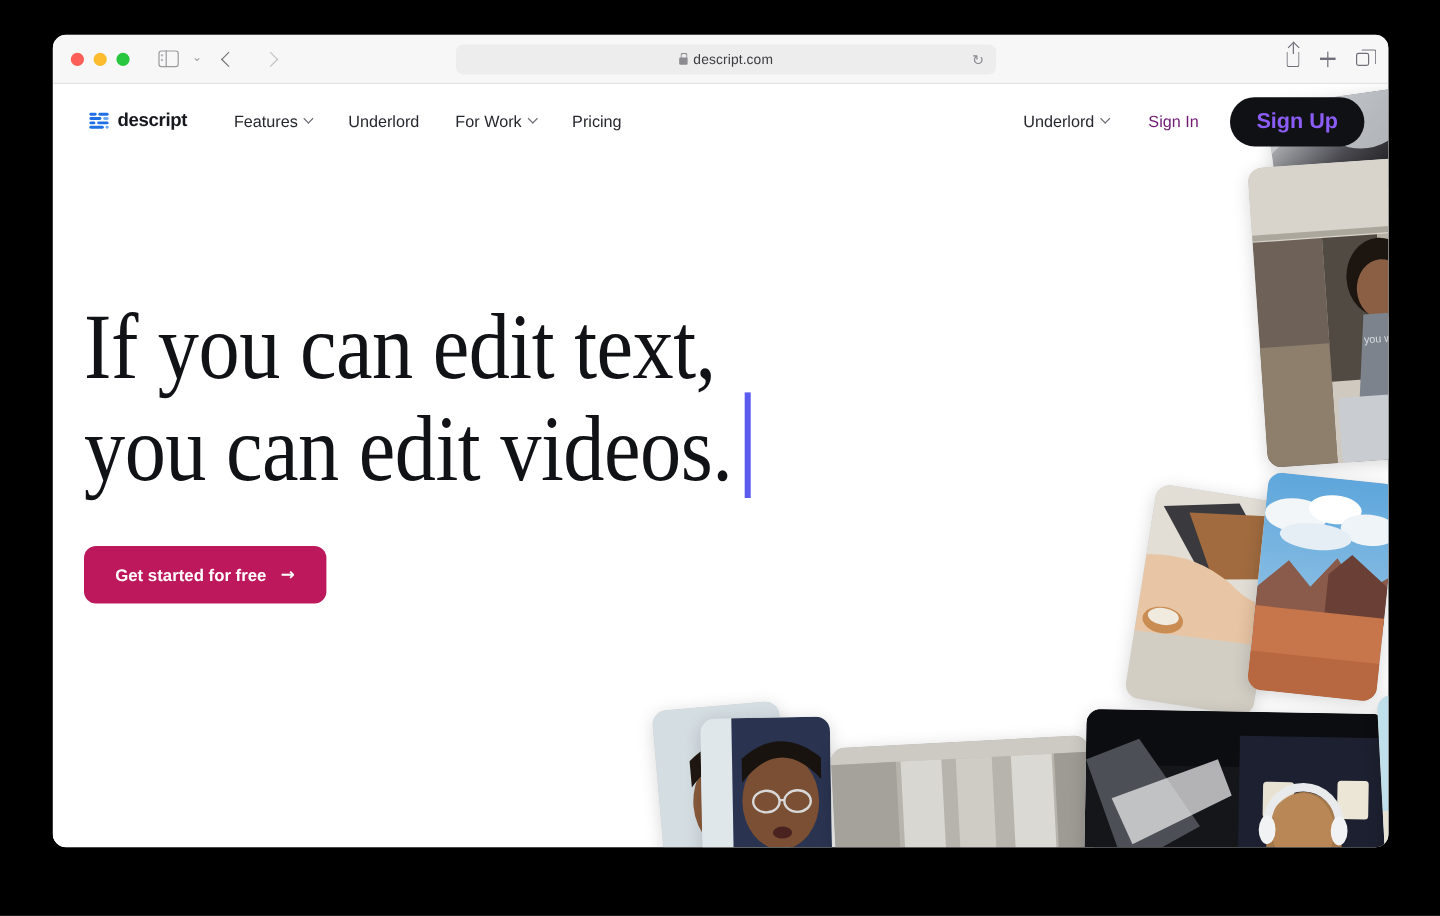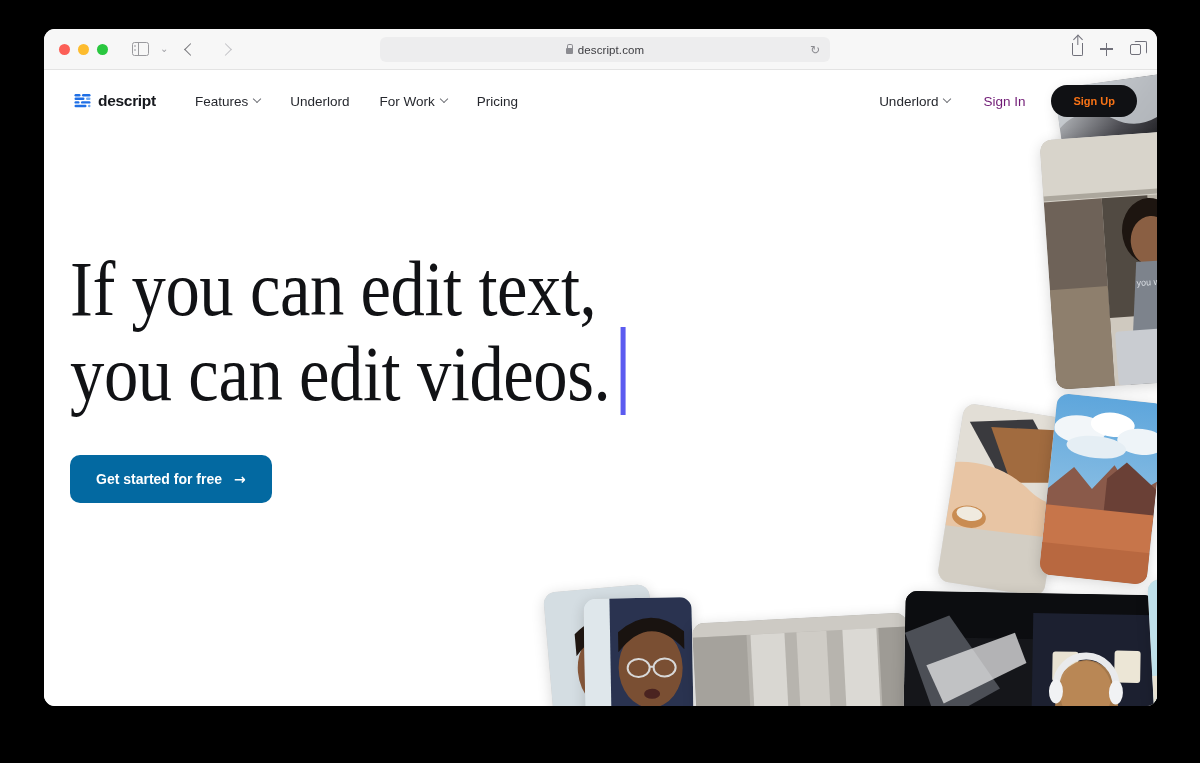--- a/index.html
+++ b/index.html
@@ -262,22 +262,22 @@
   }
   .signin {
     padding: 0 18px;
     font-size: 13.5px;
     color: #701a75;
     cursor: pointer;
   }
   .signup-btn {
     margin-left: 8px;
     background: #101114;
-    color: #f97316;
-    font-size: 11px;
+    color: #8b5cf6;
+    font-size: 18px;
     font-weight: bold;
     border: none;
     border-radius: 999px;
     padding: 10px 22px;
     cursor: pointer;
     font-family: "Liberation Sans", sans-serif;
   }
 
   
   .hero {
@@ -316,21 +316,21 @@
     line-height: 1.52;
     color: #55585e;
     max-width: 500px;
   }
 
   .cta-btn {
     margin-top: 40px;
     display: inline-flex;
     align-items: center;
     gap: 12px;
-    background: #0369a1;
+    background: #be185d;
     color: #ffffff;
     border: none;
     border-radius: 10px;
     padding: 16px 26px;
     font-size: 14px;
     font-weight: bold;
     cursor: pointer;
     font-family: "Liberation Sans", sans-serif;
   }
   .cta-arrow { font-size: 14px; line-height: 1; font-family: "DejaVu Sans", sans-serif; }

